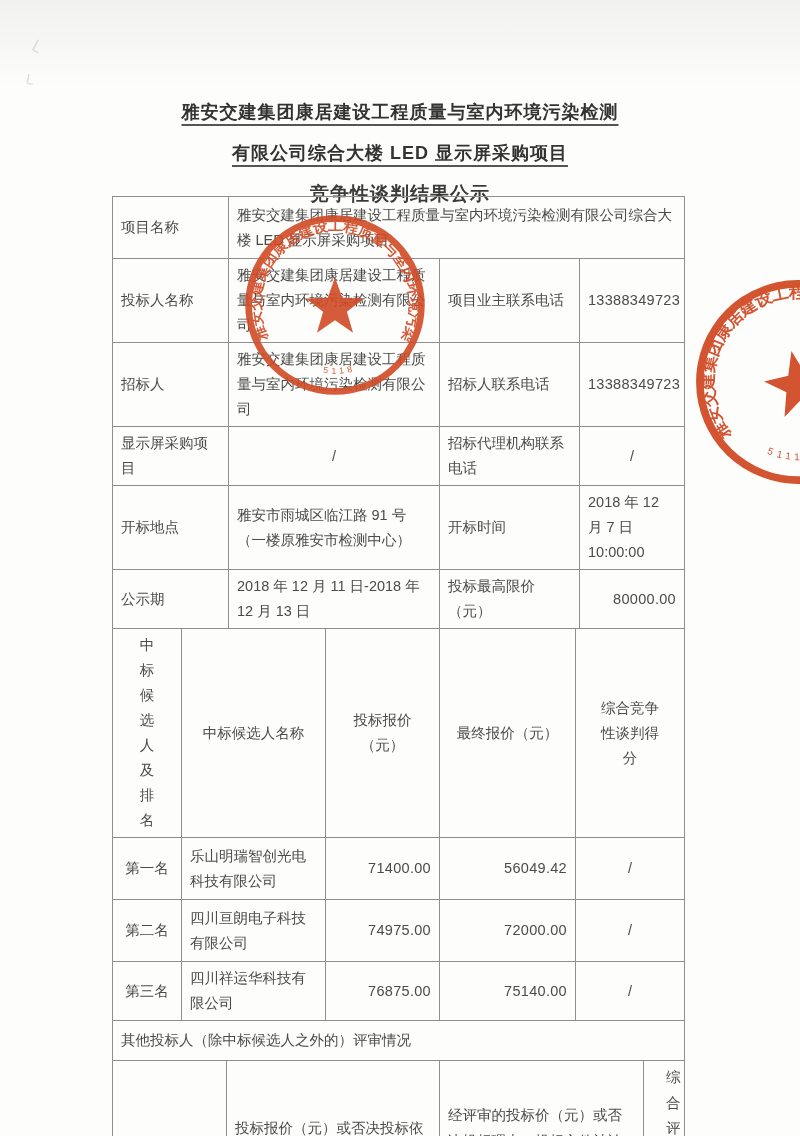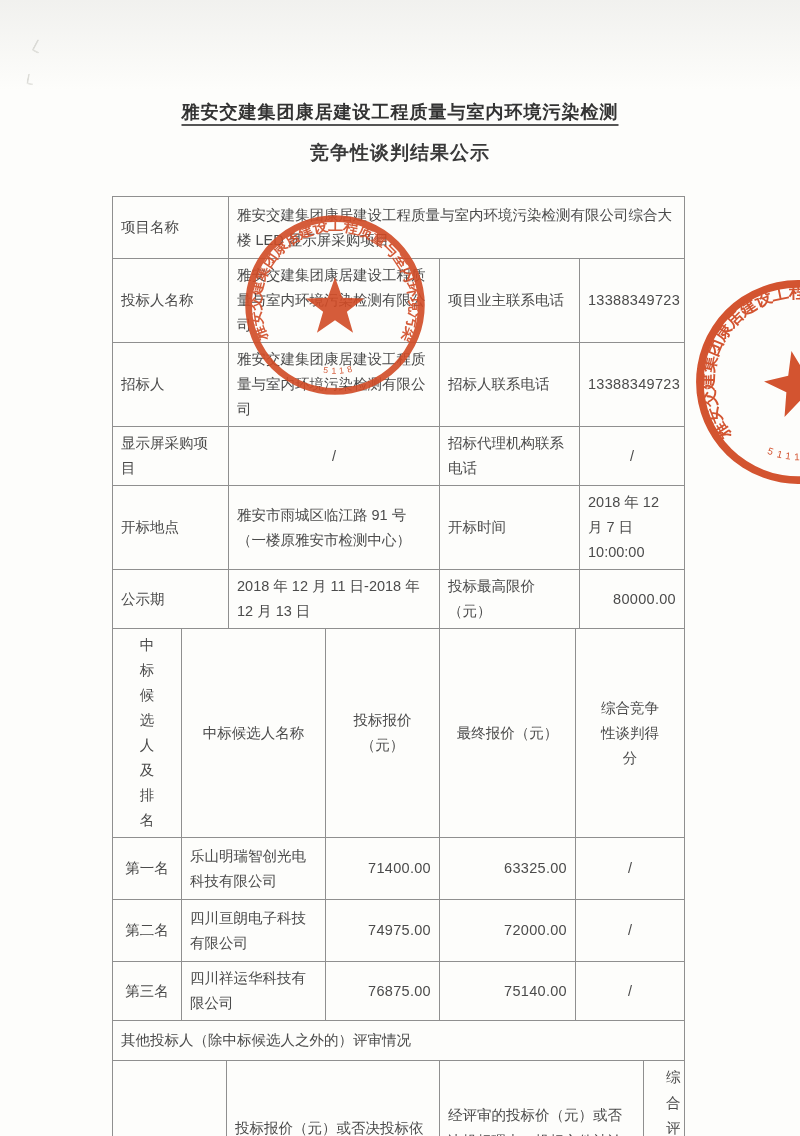--- a/index.html
+++ b/index.html
@@ -49,20 +49,21 @@
 </head>
 <body>
 
 <div class="page">
   <div class="mark m1"></div>
   <div class="mark m2"></div>
 
   <div class="titleblock">
     <div class="title">
       <span class="u">雅安交建集团康居建设工程质量与室内环境污染检测</span><br>
+      <span class="u">有限公司综合大楼 LED 显示屏采购项目</span>
     </div>
     <div class="subtitle">竞争性谈判结果公示</div>
   </div>
 
   <div class="tablewrap">
 
     <table>
       <colgroup>
           <col style="width:116px">
           <col style="width:211px">
@@ -120,21 +121,21 @@
         <td class="narrowhead">中标候选人及排名</td>
         <td class="c">中标候选人名称</td>
         <td class="c">投标报价（元）</td>
         <td class="c">最终报价（元）</td>
         <td class="narrowhead">综合竞争性谈判得分</td>
       </tr>
       <tr style="height:62px">
         <td class="c">第一名</td>
         <td>乐山明瑞智创光电科技有限公司</td>
         <td class="num">71400.00</td>
-        <td class="num">63325.00</td>
+        <td class="num">56049.42</td>
         <td class="c">/</td>
       </tr>
       <tr style="height:62px">
         <td class="c">第二名</td>
         <td>四川亘朗电子科技有限公司</td>
         <td class="num">74975.00</td>
         <td class="num">72000.00</td>
         <td class="c">/</td>
       </tr>
       <tr style="height:58px">

